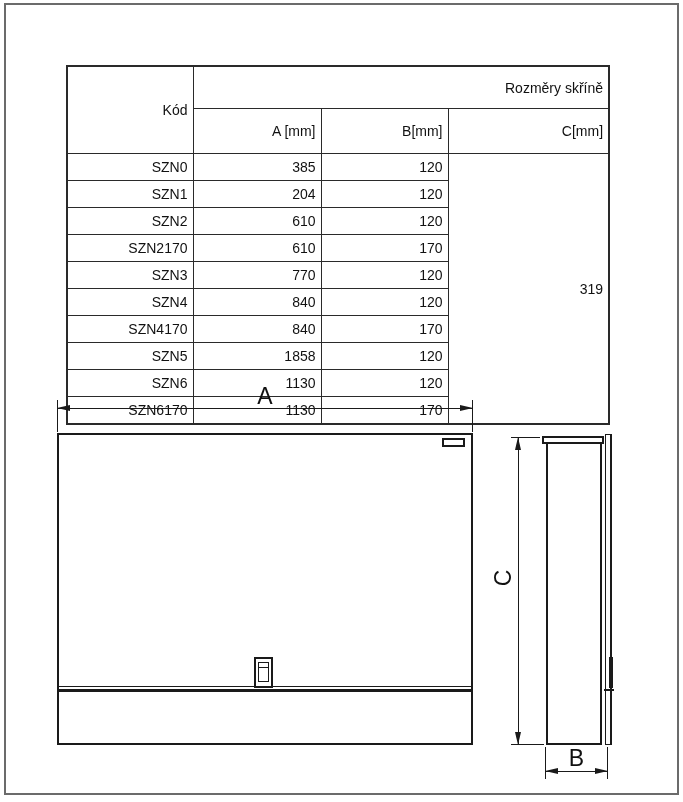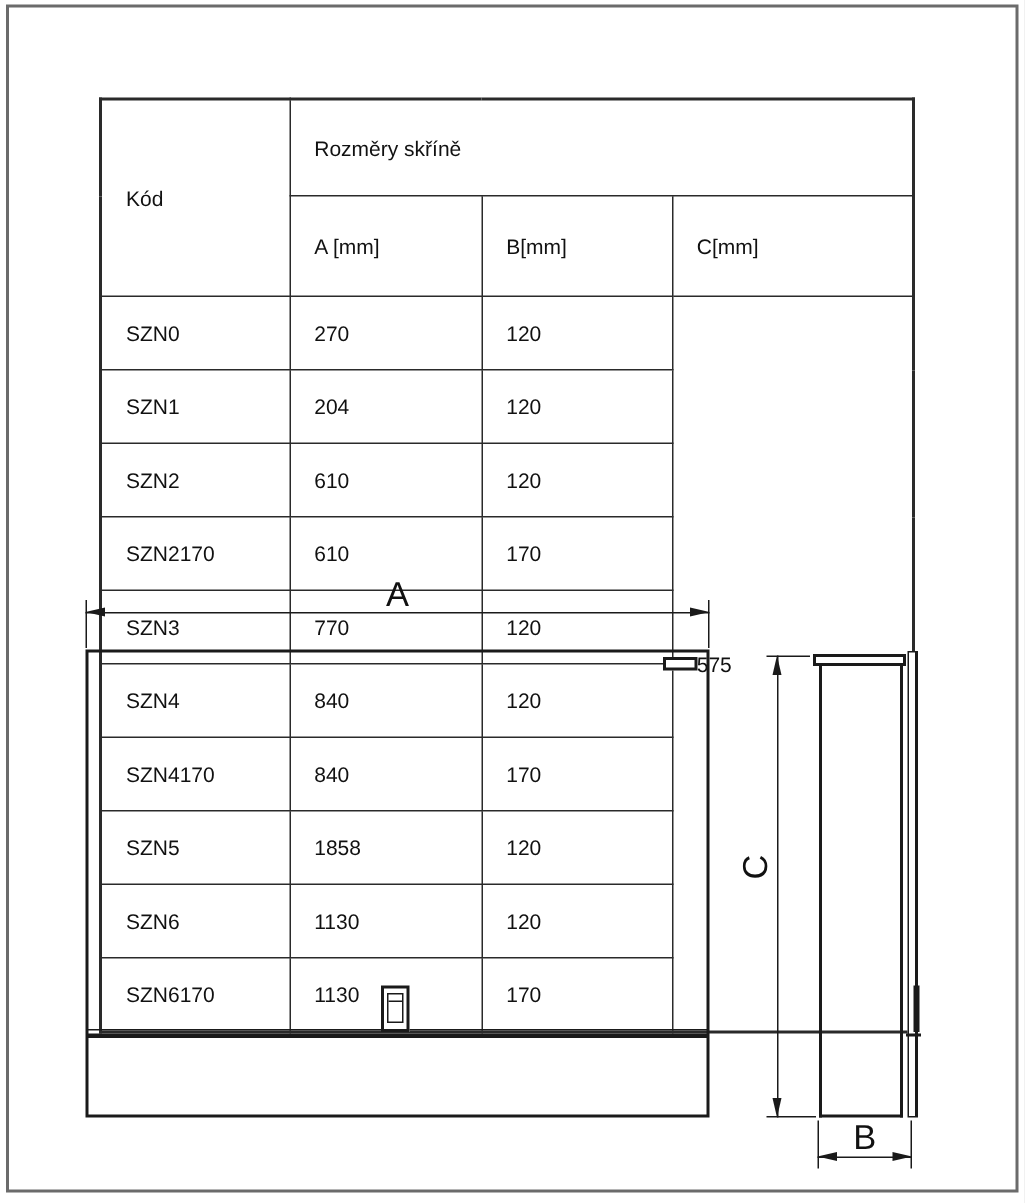--- a/index.html
+++ b/index.html
@@ -19,22 +19,22 @@
 
   
   #dim-table {
     position:absolute; left:66px; top:65px;
     width:542px; height:276px;
     border-collapse:collapse; table-layout:fixed;
     font-size:14px;
   }
   #dim-table td {
     border:1px solid #2a2a2a;
-    text-align:left; vertical-align:middle;
-    padding:16px; overflow:hidden; white-space:nowrap;
+    text-align:right; vertical-align:middle;
+    padding:5px; overflow:hidden; white-space:nowrap;
   }
   #dim-table { border:2px solid #2a2a2a; }
   #dim-table tr.h1 td { height:31px; }
   #dim-table tr.h2 td { height:34px; }
   .hline { position:absolute; background:#1a1a1a; height:1px; }
   .vline { position:absolute; background:#1a1a1a; width:1px; }
   .dimlabel { position:absolute; font-size:23px; color:#111; text-align:center; }
   .arr { position:absolute; width:0; height:0; }
   .arr.a-left  { border-top:3px solid transparent; border-bottom:3px solid transparent; border-right:13px solid #1a1a1a; }
   .arr.a-right { border-top:3px solid transparent; border-bottom:3px solid transparent; border-left:13px solid #1a1a1a; }
@@ -103,23 +103,23 @@
         <td rowspan="2">Kód</td>
         <td colspan="3">Rozměry skříně</td>
       </tr>
       <tr class="h2">
         <td>A [mm]</td>
         <td>B[mm]</td>
         <td>C[mm]</td>
       </tr>
       <tr>
         <td>SZN0</td>
-        <td>270</td>
-        <td>120</td>
-        <td rowspan="10">575</td>
+        <td>385</td>
+        <td>120</td>
+        <td rowspan="10">319</td>
       </tr>
       <tr>
         <td>SZN1</td>
         <td>204</td>
         <td>120</td>
       </tr>
       <tr>
         <td>SZN2</td>
         <td>610</td>
         <td>120</td>

